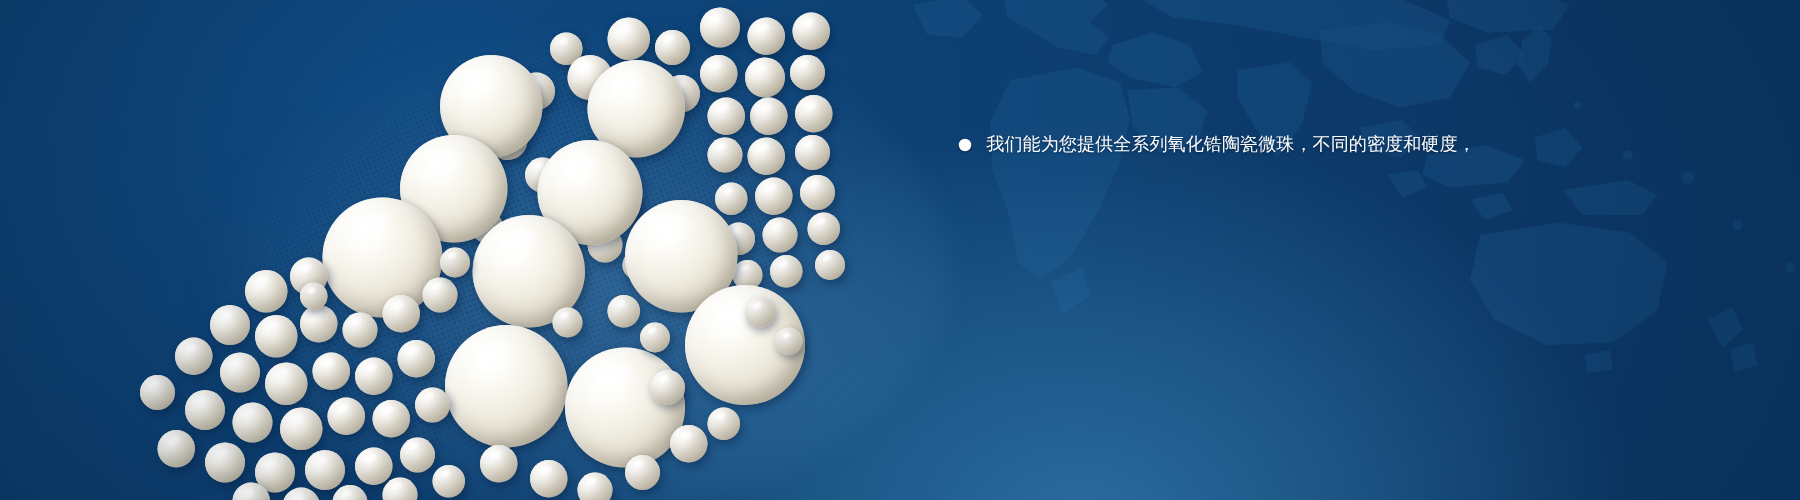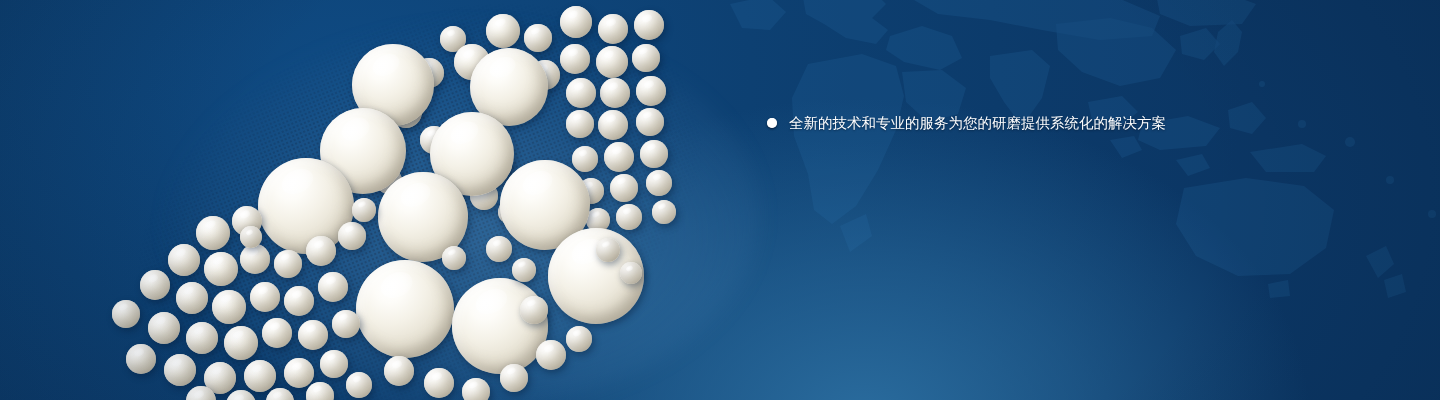--- a/index.html
+++ b/index.html
@@ -310,21 +310,18 @@
     <div class="bead sm" style="left:620px;top:262px;width:22px;height:22px;"></div>
   </div>
 
   <div class="bg-vignette"></div>
 
   <div id="copy">
 
     <ul id="bullets">
       <li class="bullet">
         <span class="bullet-dot"></span>
-      </li>
-      <li class="bullet">
-        <span class="bullet-dot"></span>
-        <span class="bullet-line">全新的技术和专业的服务为您的研磨提供系统化的解决方案</span>
+        <span class="bullet-line">我们能为您提供全系列氧化锆陶瓷微珠，不同的密度和硬度，</span>
       </li>
     </ul>
   </div>
 
 </div>
 
 </body></html>

